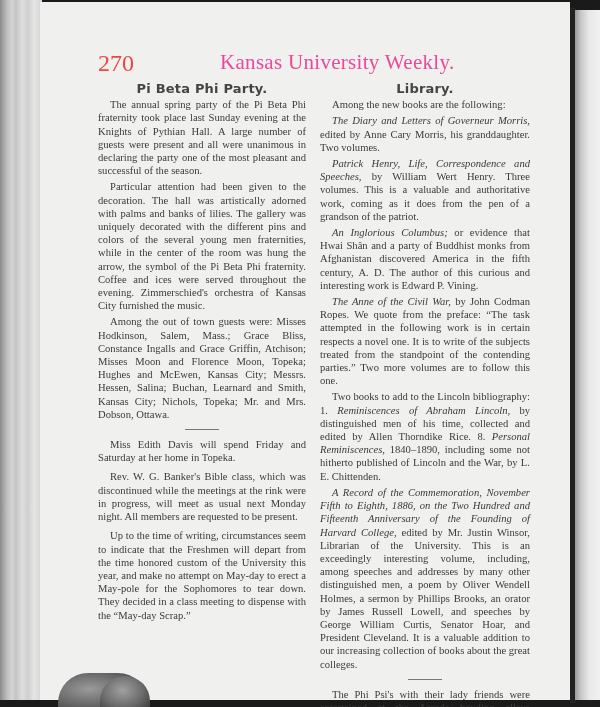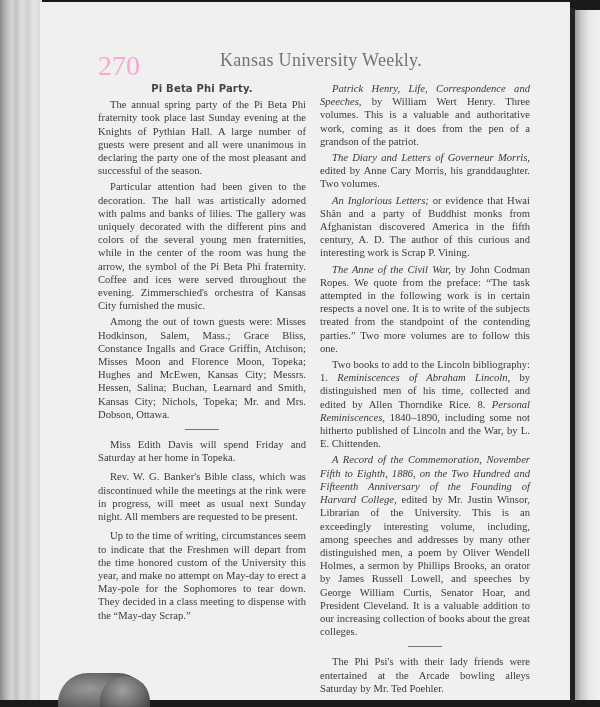--- a/index.html
+++ b/index.html
@@ -30,33 +30,33 @@
     }
     .thumb2 {
       position: absolute; left: 100px; top: 676px; width: 50px; height: 36px;
       border-radius: 25px 25px 0 0;
       background: radial-gradient(ellipse at 45% 40%, #a0a0a0 0%, #6e6e6e 50%, #333 100%);
     }
     .header {
       position: absolute; left: 98px; top: 50px; width: 460px; height: 30px;
     }
     .page-number {
-      position: absolute; left: 0; top: 0; font-size: 28px; color: #f9a8d4;
+      position: absolute; left: 0; top: 0; font-size: 24px; color: #ef4444;
     }
     .running-title {
-      position: absolute; left: 122px; top: 0; font-size: 18px; color: #737373; letter-spacing: 0.3px;
+      position: absolute; left: 122px; top: 0; font-size: 21px; color: #ec4899; letter-spacing: 0.3px;
     }
     .col {
       position: absolute; top: 82px; color: #3a3a3a;
       font-size: 10.6px; line-height: 13.2px; text-align: justify;
     }
     .col-left { left: 98px; width: 208px; }
     .col-right { left: 320px; width: 210px; }
     .section-heading {
-      text-align: center; font-family: "DejaVu Sans", sans-serif; font-size: 10px;
+      text-align: center; font-family: "DejaVu Sans", sans-serif; font-size: 13px;
       font-weight: bold; color: #444; margin: 0 0 3px 0; letter-spacing: 0.2px;
     }
     p { margin: 0 0 3px 0; text-indent: 12px; }
     .rule {
       width: 34px; height: 1px; background: #777; margin: 8px auto 8px auto;
     }
     i { font-style: italic; }
   </style>
 </head>
 <body>
@@ -71,28 +71,30 @@
   <span class="running-title">Kansas University Weekly.</span>
 </div>
 
 <div class="col col-left">
   <div class="section-heading">Pi Beta Phi Party.</div>
   <p>The annual spring party of the Pi Beta Phi fraternity took place last Sunday evening at the Knights of Pythian Hall. A large number of guests were present and all were unanimous in declaring the party one of the most pleasant and successful of the season.</p>
   <p>Particular attention had been given to the decoration. The hall was artistically adorned with palms and banks of lilies. The gallery was uniquely decorated with the different pins and colors of the several young men fraternities, while in the center of the room was hung the arrow, the symbol of the Pi Beta Phi fraternity. Coffee and ices were served throughout the evening. Zimmerschied's orchestra of Kansas City furnished the music.</p>
   <p>Among the out of town guests were: Misses Hodkinson, Salem, Mass.; Grace Bliss, Constance Ingalls and Grace Griffin, Atchison; Misses Moon and Florence Moon, Topeka; Hughes and McEwen, Kansas City; Messrs. Hessen, Salina; Buchan, Learnard and Smith, Kansas City; Nichols, Topeka; Mr. and Mrs. Dobson, Ottawa.</p>
   <div class="rule"></div>
   <p style="margin-top:6px">Miss Edith Davis will spend Friday and Saturday at her home in Topeka.</p>
-  <p style="margin-top:6px">Rev. W. G. Banker's Bible class, which was discontinued while the meetings at the rink were in progress, will meet as usual next Sunday night. All members are requested to be present.</p>
+  <p style="margin-top:6px">Rev. W. G. Banker's Bible class, which was discontinued while the meetings at the rink were in progress, will meet as usual next Monday night. All members are requested to be present.</p>
   <p style="margin-top:6px">Up to the time of writing, circumstances seem to indicate that the Freshmen will depart from the time honored custom of the University this year, and make no attempt on May-day to erect a May-pole for the Sophomores to tear down. They decided in a class meeting to dispense with the “May-day Scrap.”</p>
 </div>
 
 <div class="col col-right">
+  <div class="section-heading">Library.</div>
+  <p>Among the new books are the following:</p>
+  <p><i>The Diary and Letters of Governeur Morris,</i><span> edited by Anne Cary Morris, his granddaughter. Two volumes.</span></p>
   <p><i>Patrick Henry, Life, Correspondence and Speeches,</i><span> by William Wert Henry. Three volumes. This is a valuable and authoritative work, coming as it does from the pen of a grandson of the patriot.</span></p>
-  <p><i>The Diary and Letters of Governeur Morris,</i><span> edited by Anne Cary Morris, his granddaughter. Two volumes.</span></p>
-  <p><i>An Inglorious Letters;</i><span> or evidence that Hwai Shân and a party of Buddhist monks from Afghanistan discovered America in the fifth century, A. D. The author of this curious and interesting work is Scrap P. Vining.</span></p>
+  <p><i>An Inglorious Columbus;</i><span> or evidence that Hwai Shân and a party of Buddhist monks from Afghanistan discovered America in the fifth century, A. D. The author of this curious and interesting work is Edward P. Vining.</span></p>
   <p><i>The Anne of the Civil War,</i><span> by John Codman Ropes. We quote from the preface: “The task attempted in the following work is in certain respects a novel one. It is to write of the subjects treated from the standpoint of the contending parties.” Two more volumes are to follow this one.</span></p>
   <p><span>Two books to add to the Lincoln bibliography: 1. </span><i>Reminiscences of Abraham Lincoln,</i><span> by distinguished men of his time, collected and edited by Allen Thorndike Rice. 8. </span><i>Personal Reminiscences,</i><span> 1840–1890, including some not hitherto published of Lincoln and the War, by L. E. Chittenden.</span></p>
   <p><i>A Record of the Commemoration, November Fifth to Eighth, 1886, on the Two Hundred and Fifteenth Anniversary of the Founding of Harvard College,</i><span> edited by Mr. Justin Winsor, Librarian of the University. This is an exceedingly interesting volume, including, among speeches and addresses by many other distinguished men, a poem by Oliver Wendell Holmes, a sermon by Phillips Brooks, an orator by James Russell Lowell, and speeches by George William Curtis, Senator Hoar, and President Cleveland. It is a valuable addition to our increasing collection of books about the great colleges.</span></p>
   <div class="rule"></div>
   <p>The Phi Psi's with their lady friends were entertained at the Arcade bowling alleys Saturday by Mr. Ted Poehler.</p>
 </div>
 
 <div class="thumb"></div>
 <div class="thumb2"></div>
 

